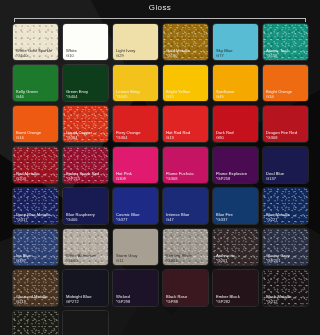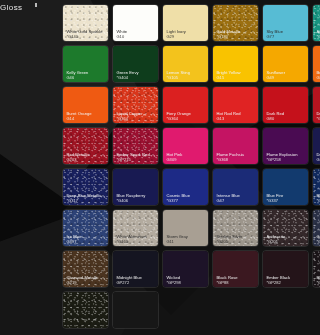--- a/index.html
+++ b/index.html
@@ -54,21 +54,21 @@
     top: 40%; left: 30%;
     width: 150px; height: 150px;
     transform: rotate(45deg);
     background: #101010 !important;
   }
 
   #panel {
     position: absolute;
     inset: 0;
     display: flex;
-    flex-direction: row;
+    flex-direction: column;
   }
 
   
   #titlebar {
     height: 14px;
     flex: 0 0 auto;
     display: flex;
     align-items: center;
     justify-content: center;
     position: relative;

